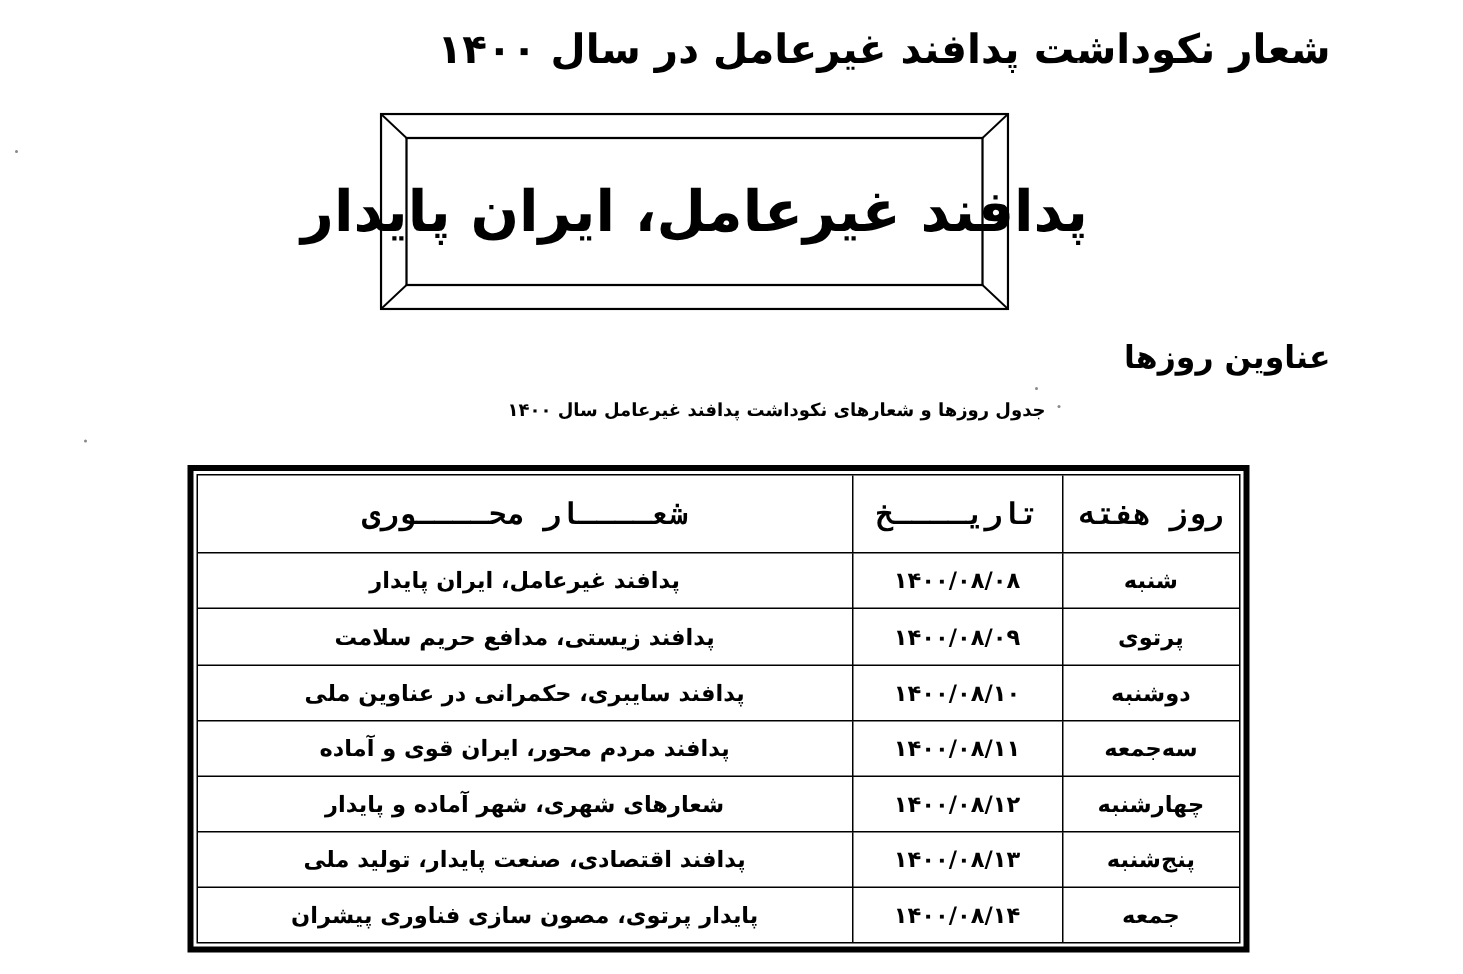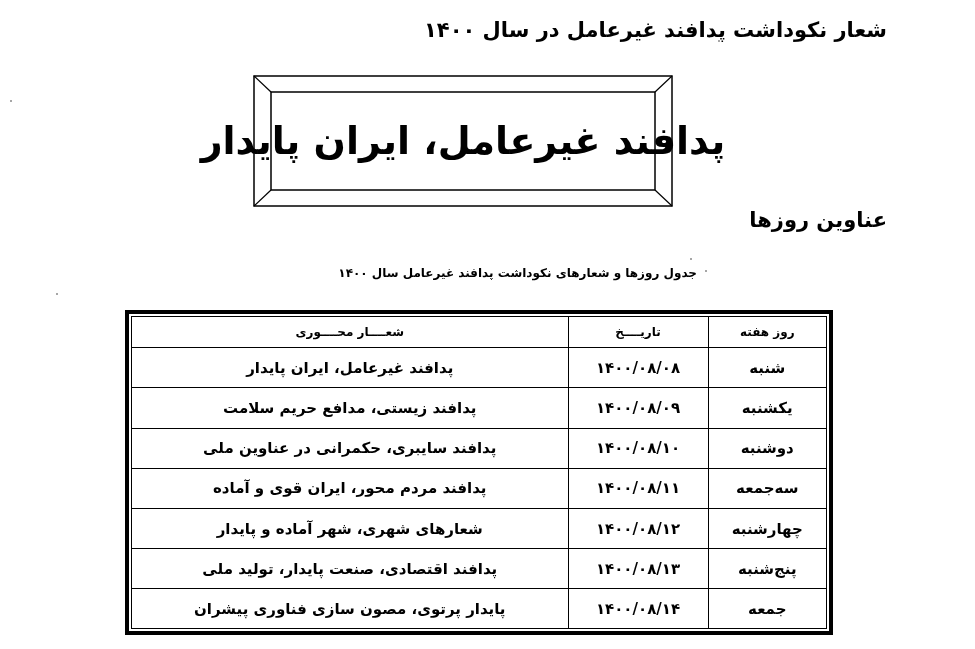--- a/index.html
+++ b/index.html
@@ -13,21 +13,21 @@
       position: relative;
       overflow: hidden;
       font-family: "DejaVu Sans", sans-serif;
       color: #000;
     }
 
     .doc-title {
       position: absolute;
       right: 88px;
       top: 18px;
-      font-size: 21px;
+      font-size: 27px;
       font-weight: bold;
       direction: rtl;
       white-space: nowrap;
       letter-spacing: -0.3px;
     }
 
     
     .frame {
       position: absolute;
       left: 253px;
@@ -52,21 +52,21 @@
       font-size: 38px;
       font-weight: bold;
       direction: rtl;
       white-space: nowrap;
       letter-spacing: -0.5px;
     }
 
     .section-heading {
       position: absolute;
       right: 88px;
-      top: 208px;
+      top: 226px;
       font-size: 21px;
       font-weight: bold;
       direction: rtl;
       white-space: nowrap;
     }
 
     .table-caption {
       position: absolute;
       right: 278px;
       top: 266px;
@@ -107,21 +107,21 @@
       vertical-align: middle;
       font-size: 15px;
       font-weight: bold;
       padding: 0 6px;
       white-space: nowrap;
     }
     tr:first-child td, tr:first-child th { border-top: none; }
     tr:last-child td { border-bottom: none; }
     td:first-child, th:first-child { border-right: none; }
     td:last-child, th:last-child { border-left: none; }
-    th { font-size: 12px; }
+    th { font-size: 20px; font-family: Liberation Mono, monospace; }
     .col-day { width: 118px; }
     .col-date { width: 140px; }
     .col-slogan { }
     .date-cell {
       font-family: "DejaVu Sans", sans-serif;
       letter-spacing: 0.5px;
       direction: ltr;
       unicode-bidi: bidi-override;
     }
     .speck {
@@ -165,21 +165,21 @@
         <th>روز هفته</th>
         <th>تاریــــخ</th>
         <th>شعــــار محــــوری</th>
       </tr>
       <tr>
         <td>شنبه</td>
         <td class="date-cell">۱۴۰۰/۰۸/۰۸</td>
         <td>پدافند غیرعامل، ایران پایدار</td>
       </tr>
       <tr>
-        <td>یکشنبه</td>
+        <td>پرتوی</td>
         <td class="date-cell">۱۴۰۰/۰۸/۰۹</td>
         <td>پدافند زیستی، مدافع حریم سلامت</td>
       </tr>
       <tr>
         <td>دوشنبه</td>
         <td class="date-cell">۱۴۰۰/۰۸/۱۰</td>
         <td>پدافند سایبری، حکمرانی در عناوین ملی</td>
       </tr>
       <tr>
         <td>سه‌جمعه</td>

